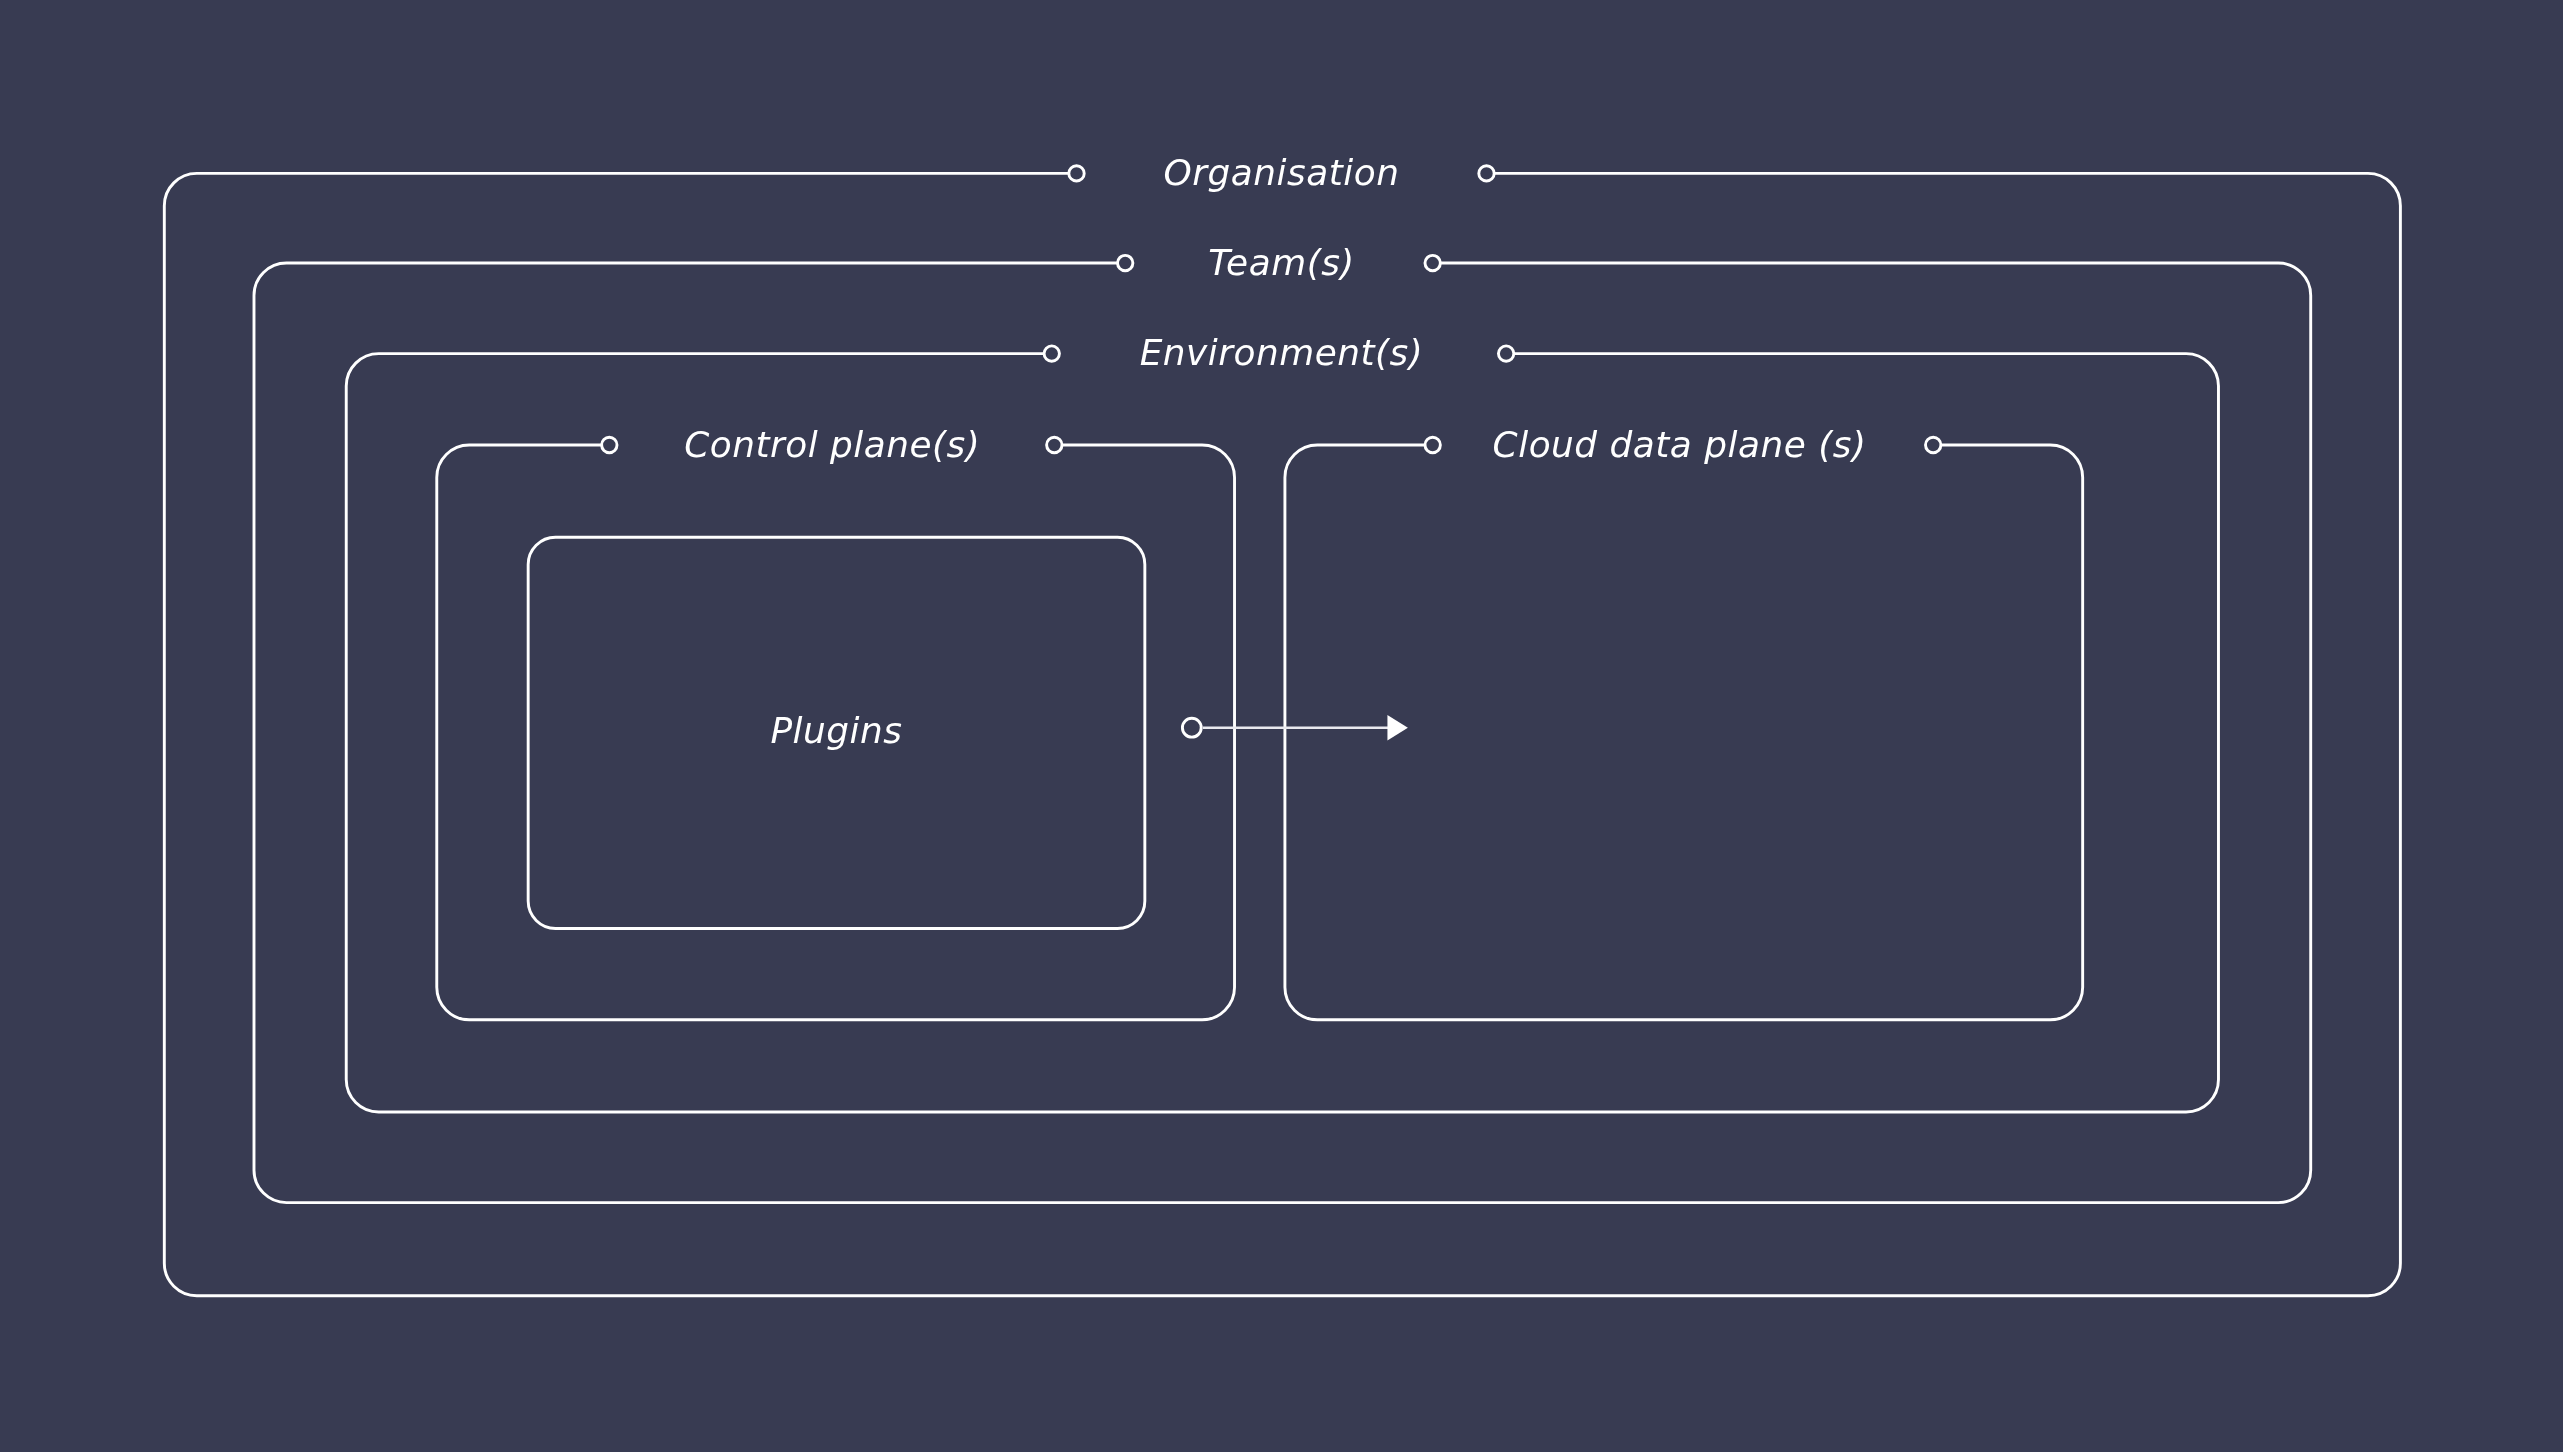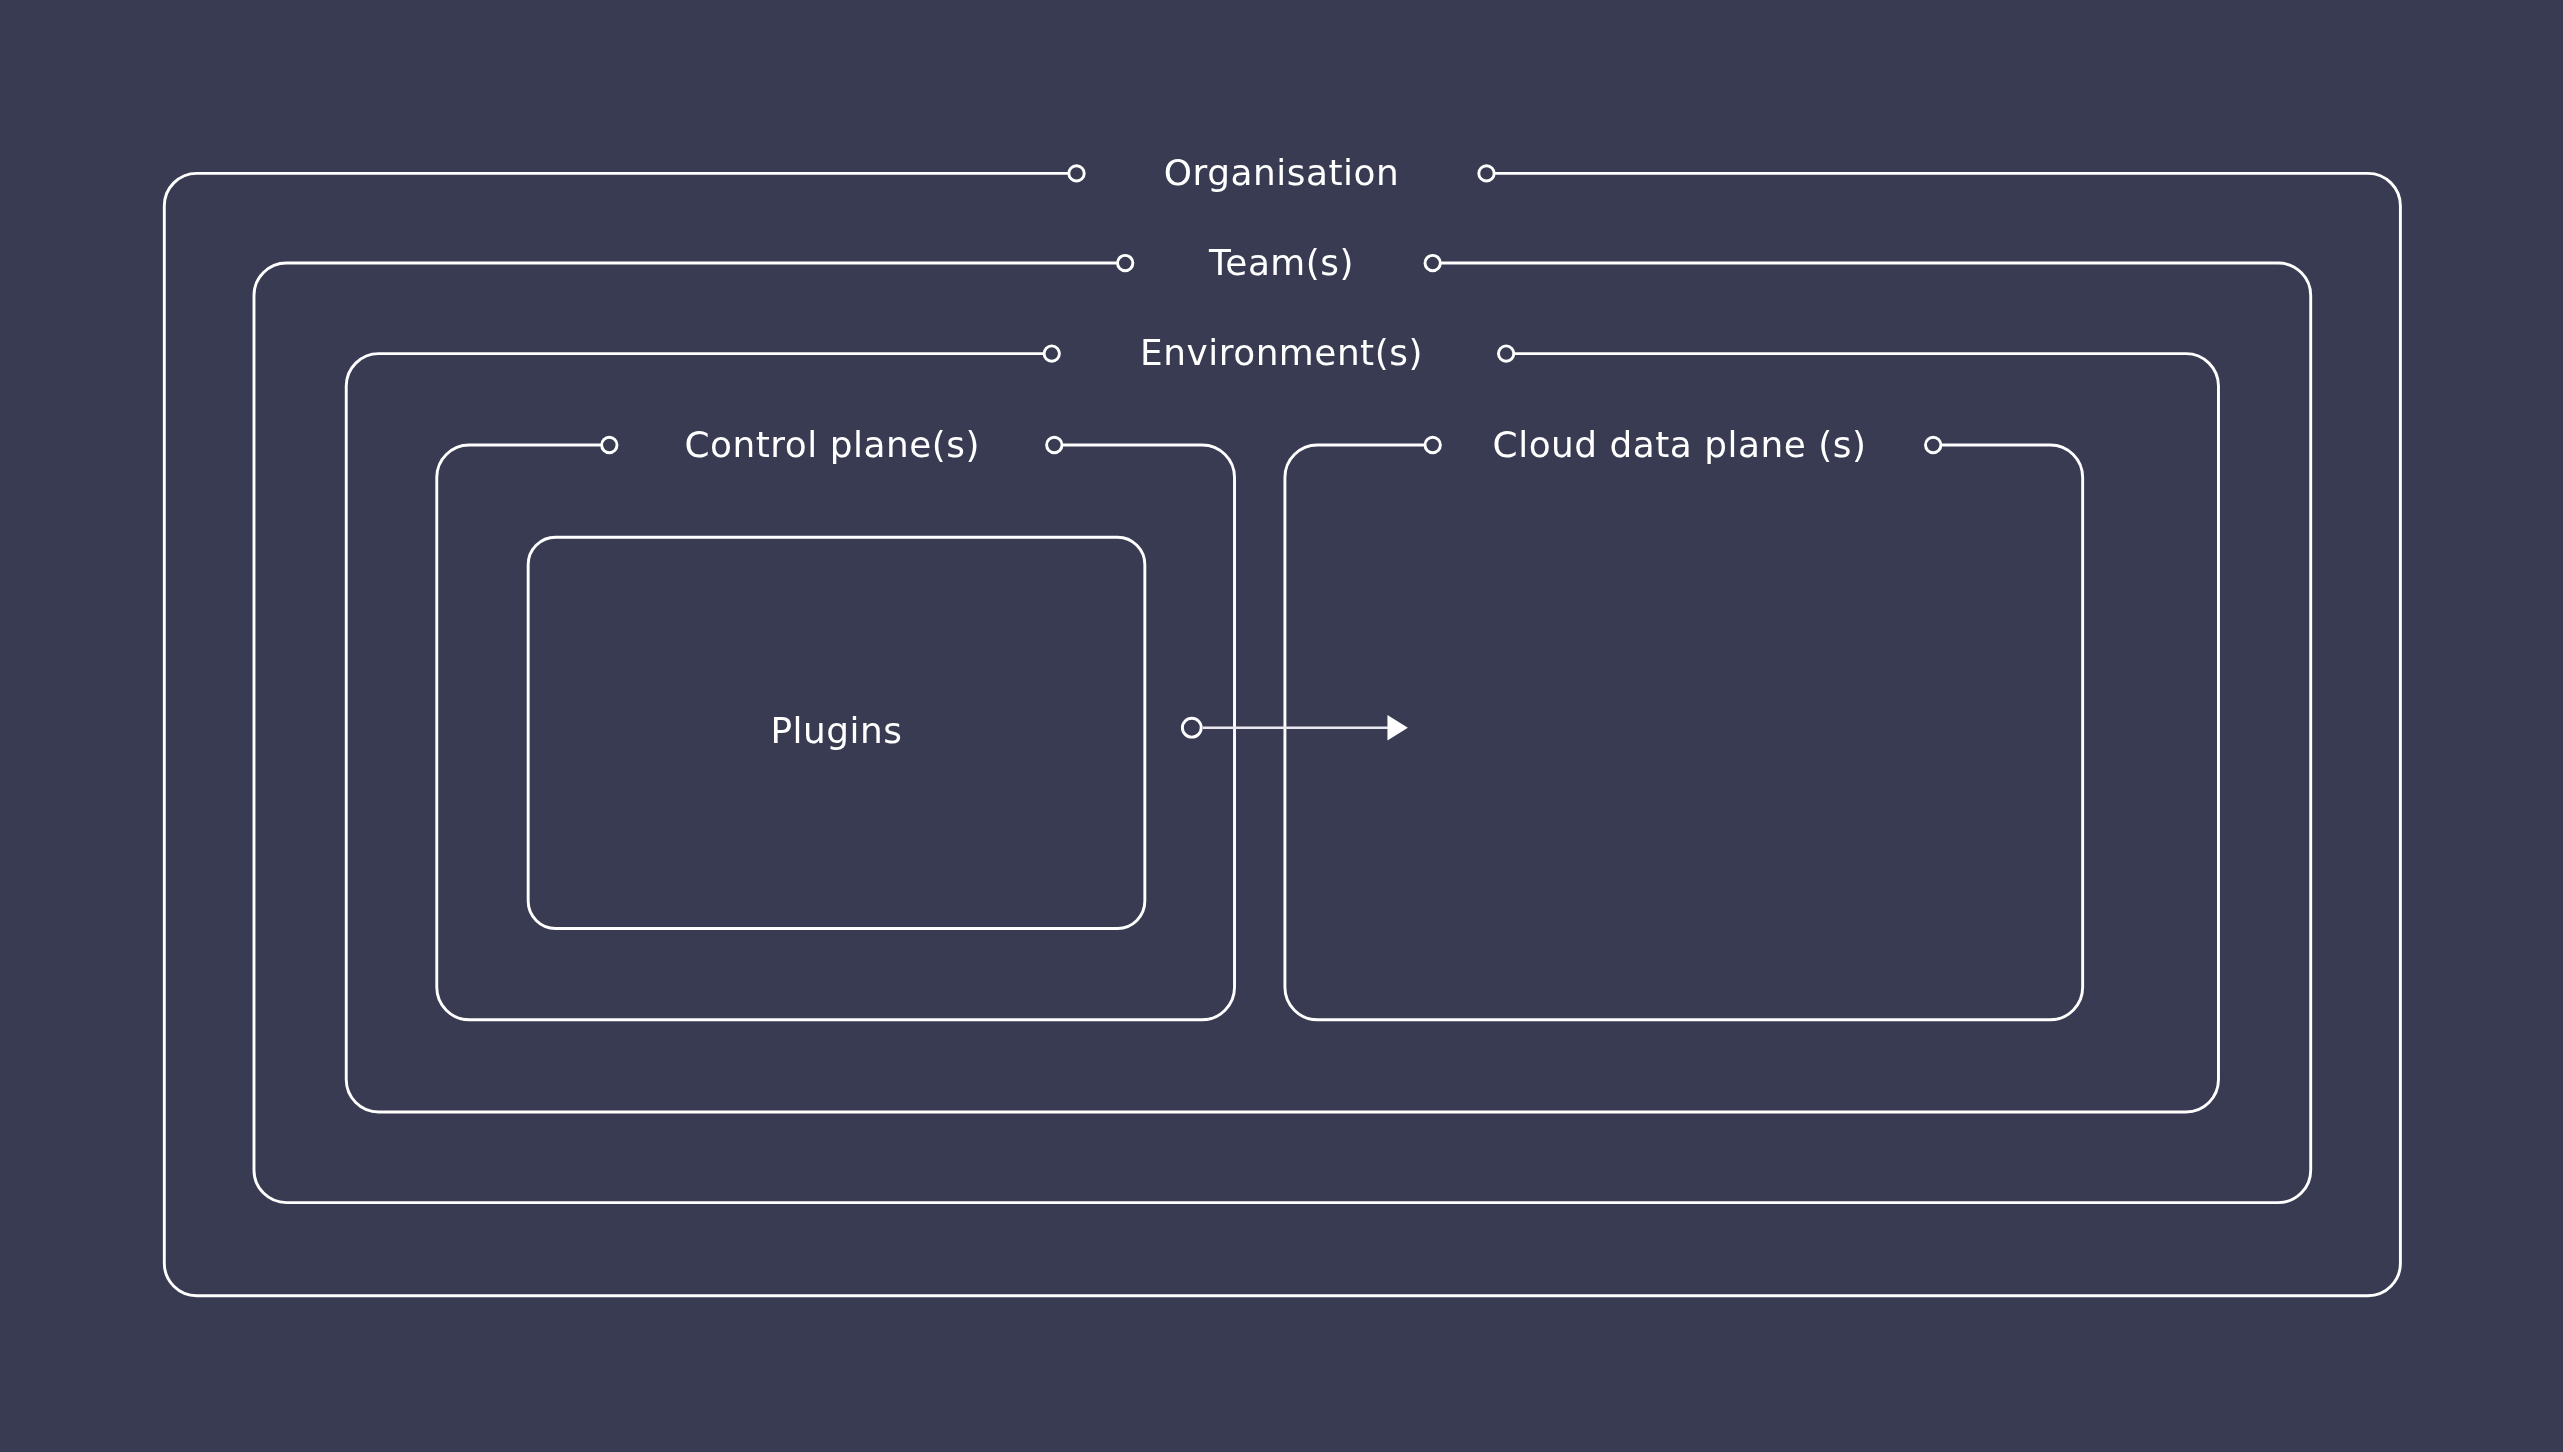--- a/index.html
+++ b/index.html
@@ -12,20 +12,21 @@
     width: 2563px;
     height: 1452px;
     overflow: hidden;
     font-family: "DejaVu Sans", "Liberation Sans", sans-serif;
   }
   #diagram-root {
     position: relative;
     width: 2250px;
     height: 1452px;
     background: #383b52;
+    font-style: italic;
   }
   svg.diagram {
     display: block;
     width: 2563px;
     height: 1452px;
   }
   .box-outline {
     fill: none;
     stroke: #ffffff;
     stroke-width: 3.4;

